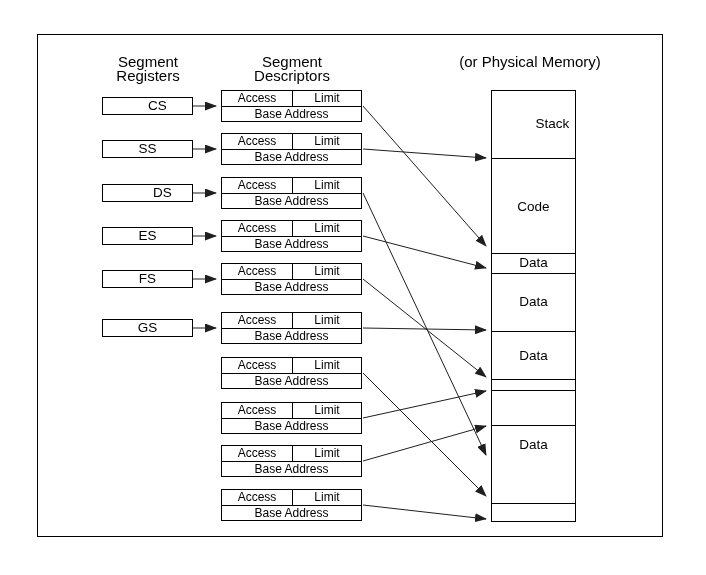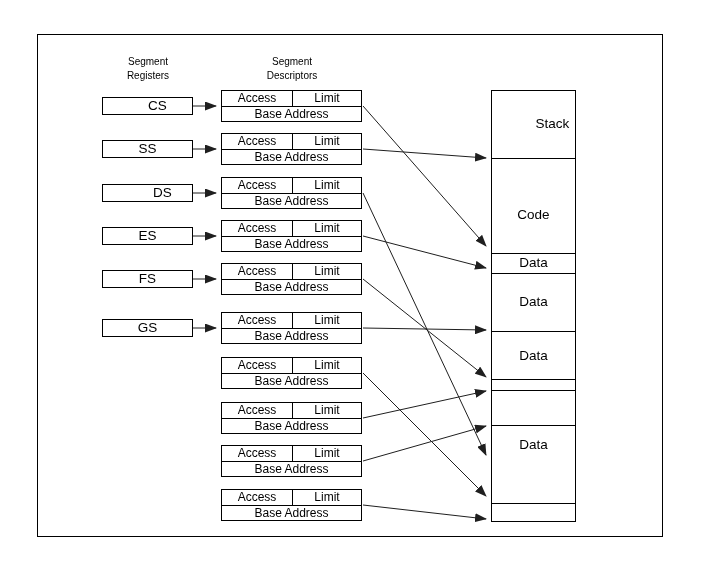--- a/index.html
+++ b/index.html
@@ -1,20 +1,20 @@
 <!DOCTYPE html>
 <html><head>
 <meta charset="utf-8">
 <style>
   html,body{margin:0;padding:0;background:#fff;}
   body{width:706px;height:575px;position:relative;font-family:"Liberation Sans",sans-serif;color:#000;}
   #figure{position:absolute;inset:0;width:706px;height:575px;}
   .abs{position:absolute;box-sizing:border-box;}
   .border-box{border:1px solid #000;background:#fff;}
-  .hdr{font-size:10px;line-height:14px;text-align:center;}
+  .hdr{font-size:15px;line-height:14px;text-align:center;}
   .reg-box{left:102px;width:91px;height:18px;border:1px solid #000;background:#fff;
            font-size:13.5px;line-height:16px;text-align:center;}
   .desc-box{left:221px;width:141px;height:32px;border:1px solid #000;background:#fff;
             font-size:12px;text-align:center;}
   .desc-row1{display:flex;height:15px;border-bottom:1px solid #000;line-height:14px;}
   .desc-access{width:71px;border-right:1px solid #000;box-sizing:border-box;}
   .desc-limit{flex:1;}
   .desc-row2{height:15px;line-height:15px;}
   .mem-divider{height:1px;background:#000;}
   .mem-label{font-size:13.5px;line-height:14px;text-align:center;}
@@ -33,20 +33,21 @@
     <div>Segment</div>
     <div>Registers</div>
   </div>
 
   <div class="abs hdr" style="left:232px;top:55px;width:120px;">
     <div>Segment</div>
     <div>Descriptors</div>
   </div>
 
   <div class="abs hdr" style="left:440px;top:55px;width:180px;">
+    <div>(or Physical Memory)</div>
   </div>
 
   <div id="registers-layer">
       <div class="abs reg-box" style="top: 97px; padding-left: 20px;">CS</div>
       <div class="abs reg-box" style="top: 140px;">SS</div>
       <div class="abs reg-box" style="top: 184px; padding-left: 30px;">DS</div>
       <div class="abs reg-box" style="top: 227px;">ES</div>
       <div class="abs reg-box" style="top: 270px;">FS</div>
       <div class="abs reg-box" style="top: 319px;">GS</div>
     </div>
@@ -127,21 +128,21 @@
   <div id="memory-layer">
       <div class="abs mem-divider" style="left: 492px; width: 83px; top: 158px;"></div>
       <div class="abs mem-divider" style="left: 492px; width: 83px; top: 253px;"></div>
       <div class="abs mem-divider" style="left: 492px; width: 83px; top: 273px;"></div>
       <div class="abs mem-divider" style="left: 492px; width: 83px; top: 331px;"></div>
       <div class="abs mem-divider" style="left: 492px; width: 83px; top: 379px;"></div>
       <div class="abs mem-divider" style="left: 492px; width: 83px; top: 390px;"></div>
       <div class="abs mem-divider" style="left: 492px; width: 83px; top: 425px;"></div>
       <div class="abs mem-divider" style="left: 492px; width: 83px; top: 503px;"></div>
       <div class="abs mem-label" style="left: 491px; width: 85px; top: 117px; padding-left: 38px;">Stack</div>
-      <div class="abs mem-label" style="left: 491px; width: 85px; top: 200px; margin-top: 8px;">Code</div>
+      <div class="abs mem-label" style="left: 491px; width: 85px; top: 200px;">Code</div>
       <div class="abs mem-label" style="left: 491px; width: 85px; top: 256px;">Data</div>
       <div class="abs mem-label" style="left: 491px; width: 85px; top: 295px;">Data</div>
       <div class="abs mem-label" style="left: 491px; width: 85px; top: 349px;">Data</div>
       <div class="abs mem-label" style="left: 491px; width: 85px; top: 438px;">Data</div>
     </div>
 
   <svg id="arrow-layer" width="706" height="575" viewBox="0 0 706 575">
     <defs>
       <marker id="ah" markerWidth="12" markerHeight="9" refX="11" refY="4.5" orient="auto" markerUnits="userSpaceOnUse">
         <path d="M0,0 L12,4.5 L0,9 Z" fill="#1f1f1f"></path>

